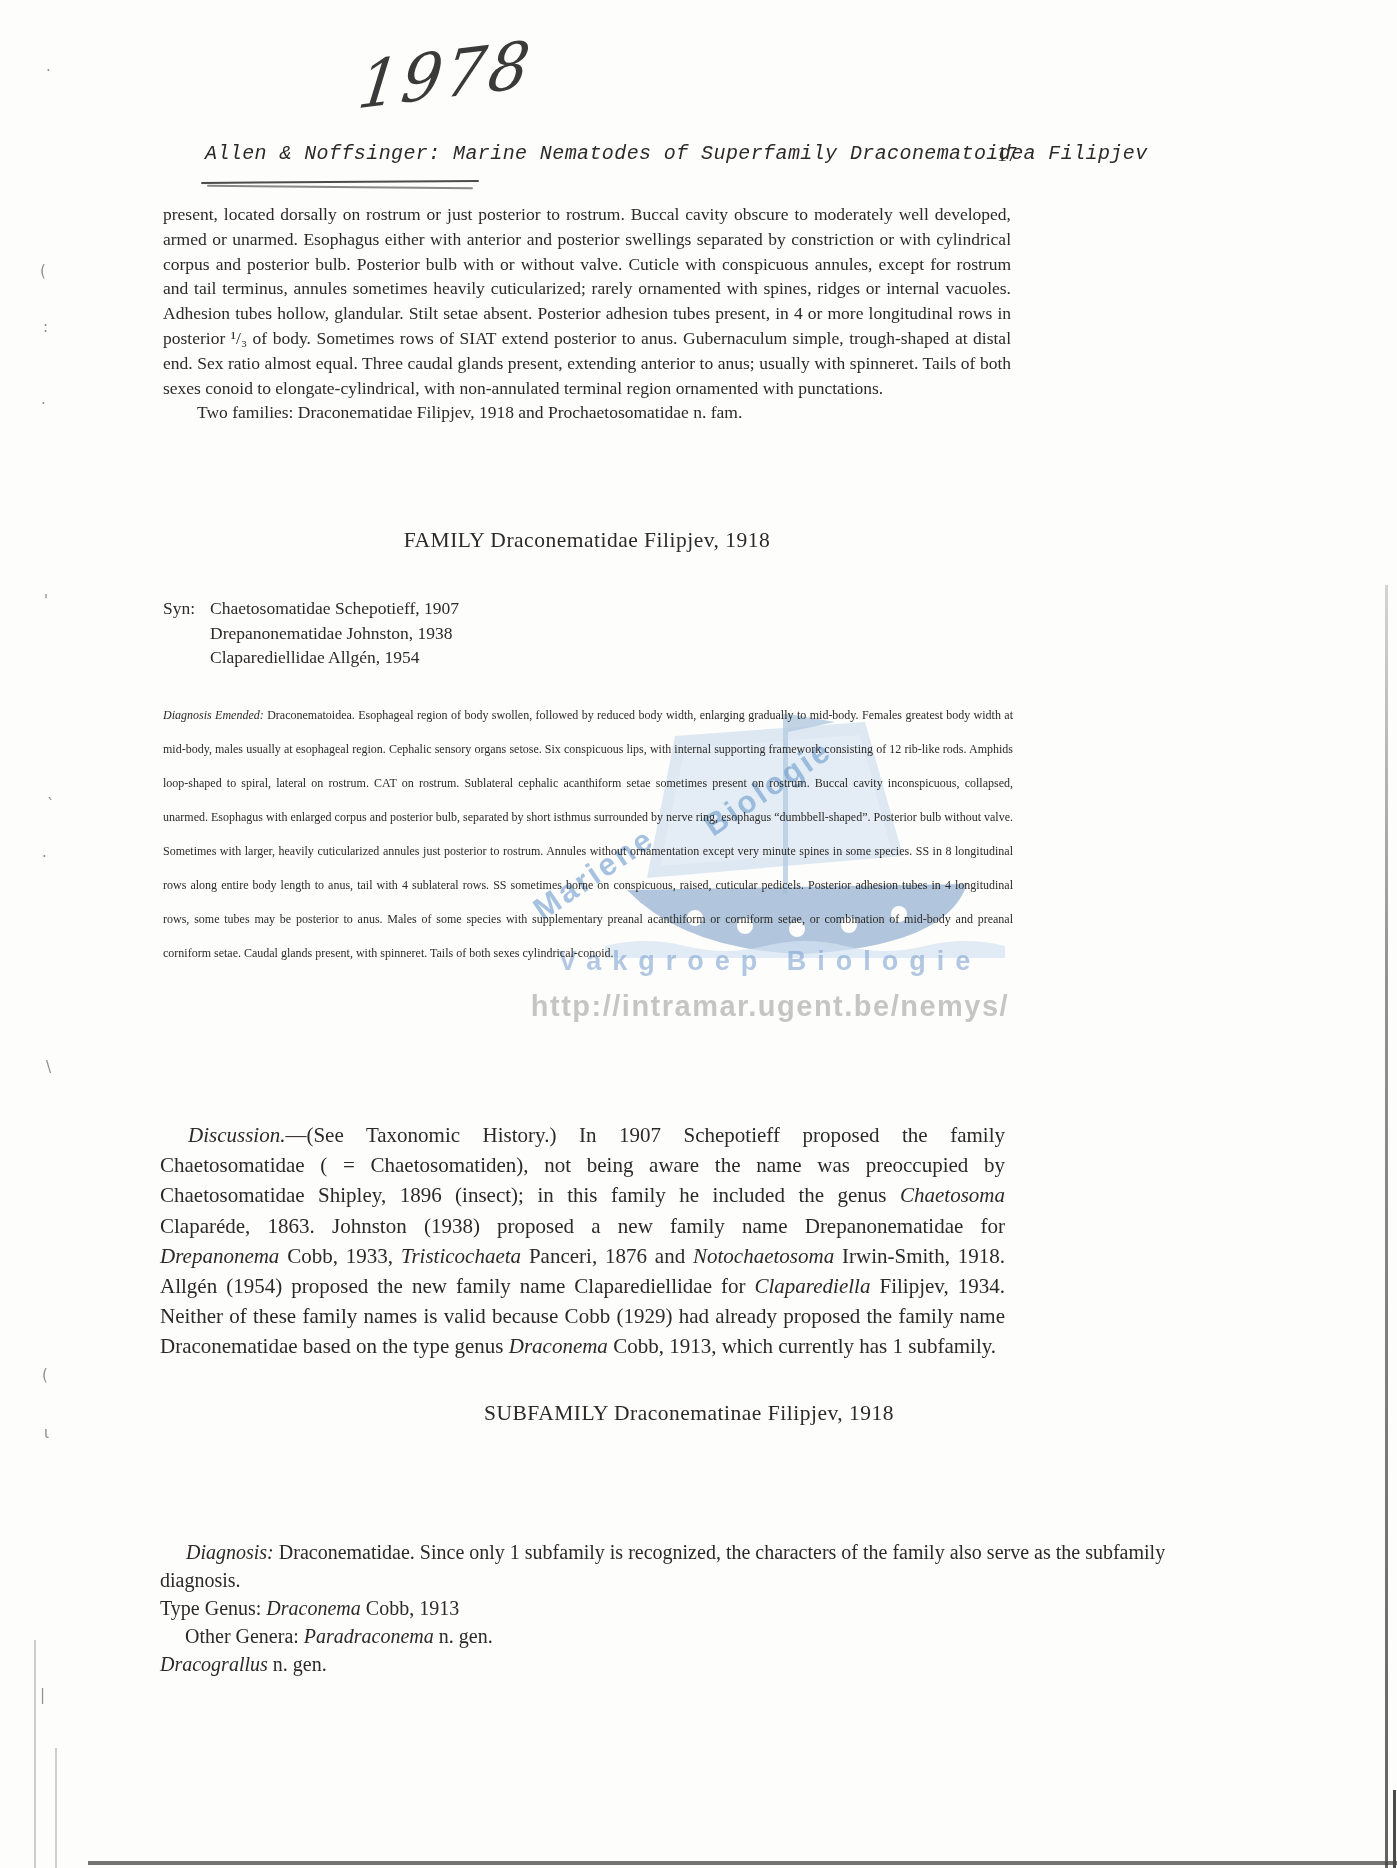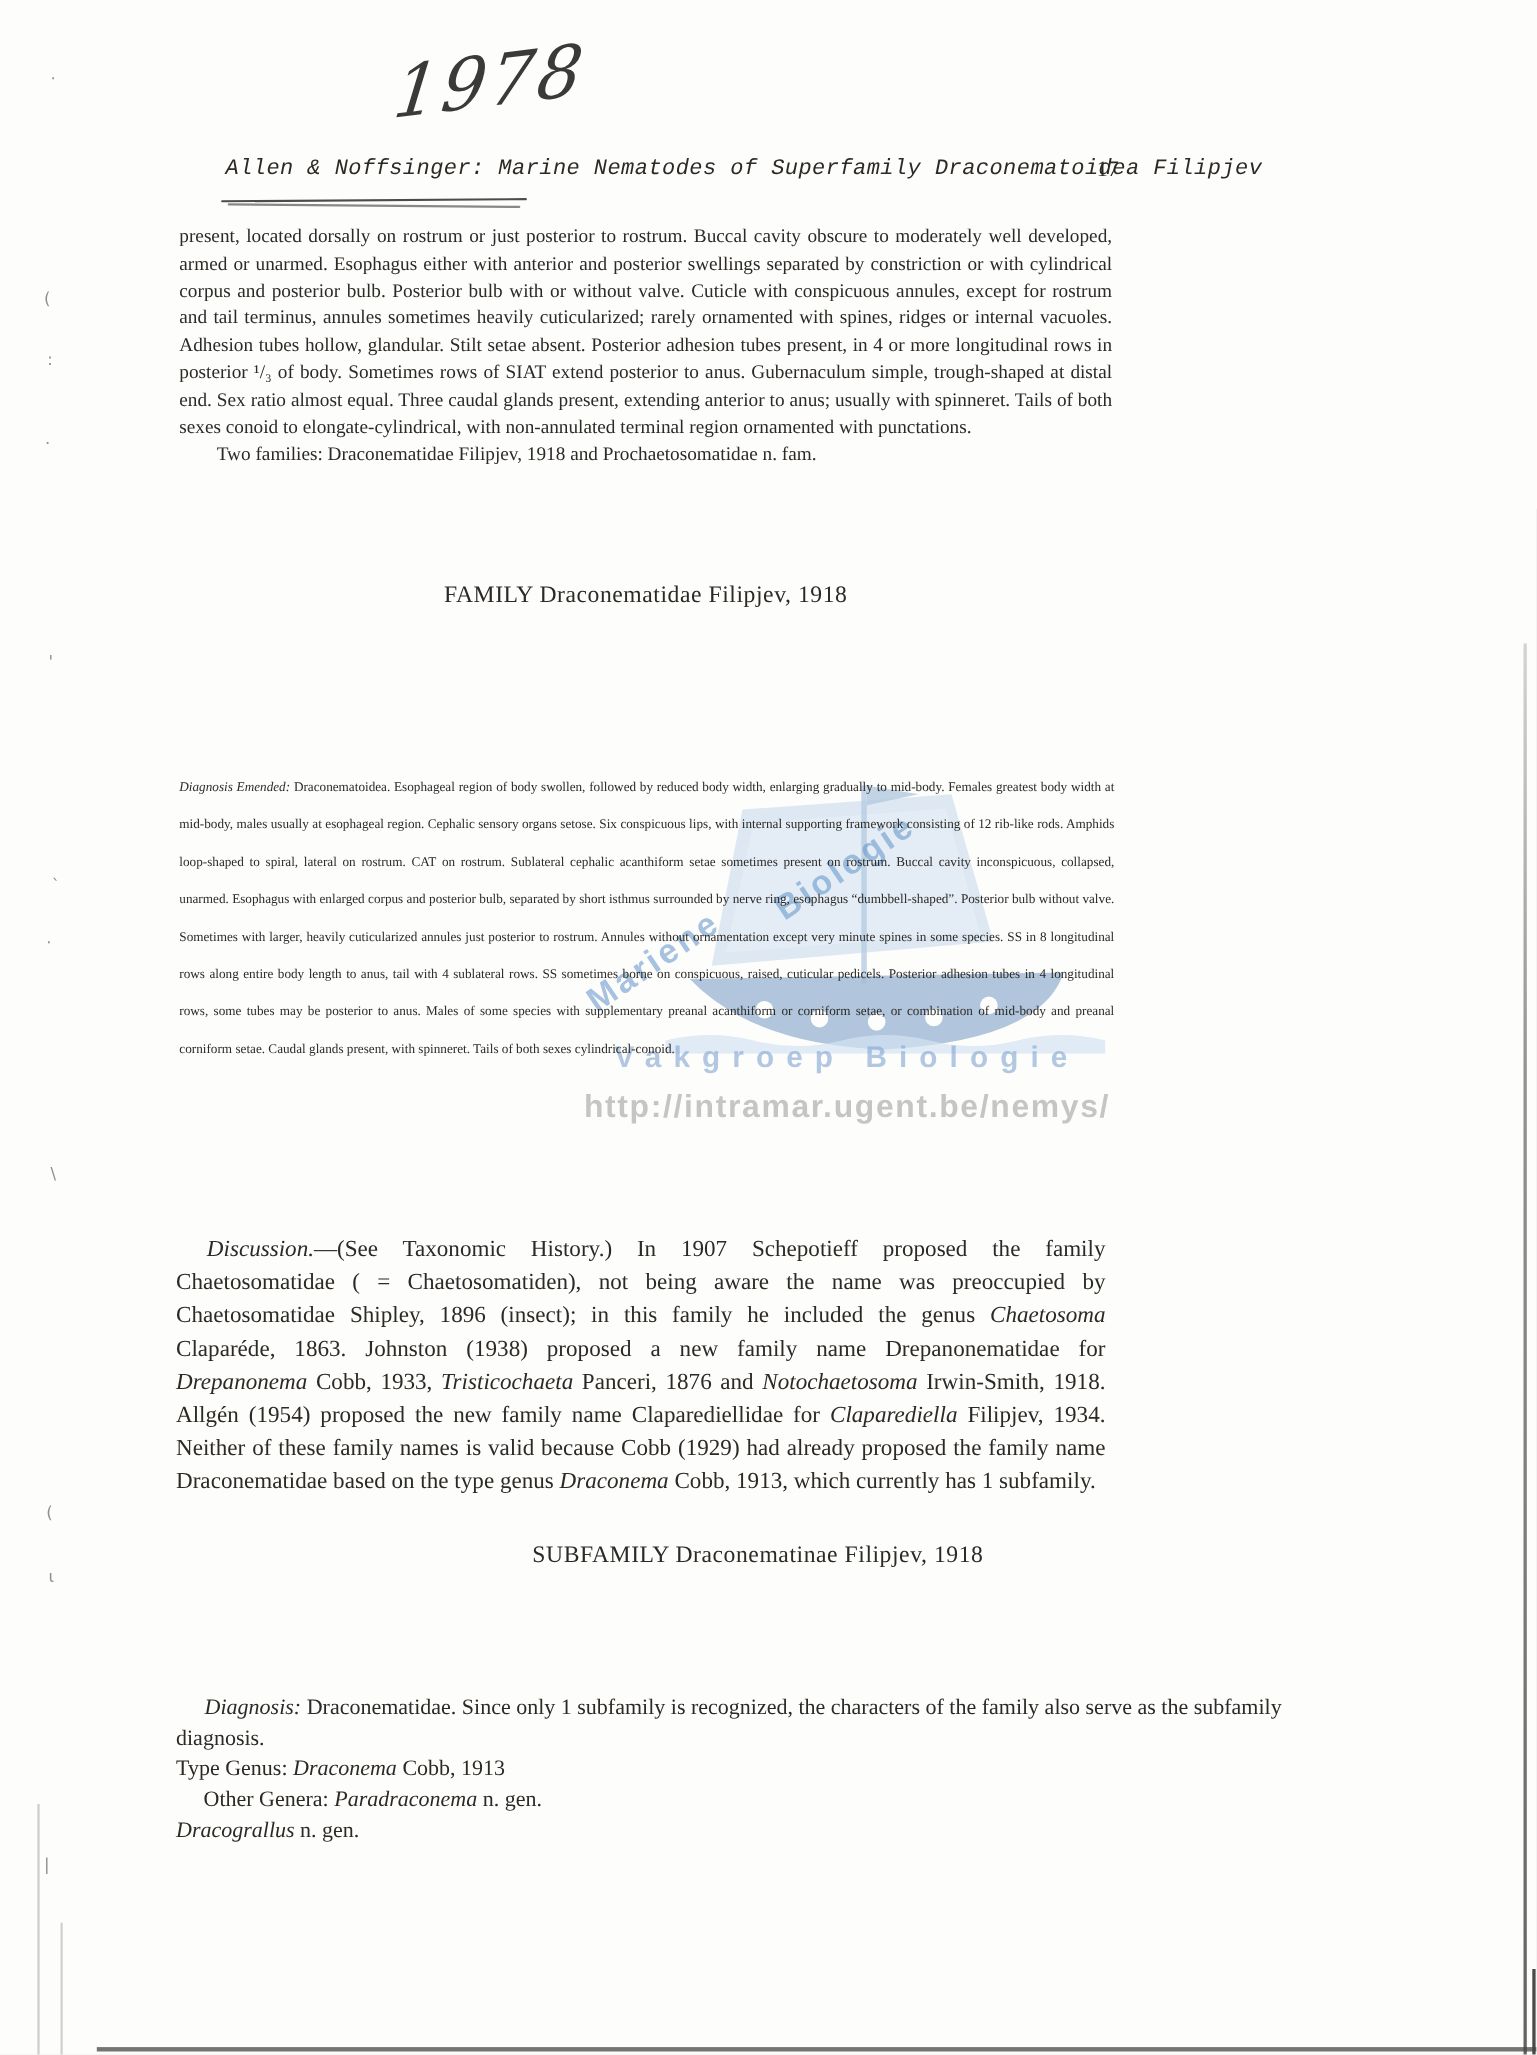--- a/index.html
+++ b/index.html
@@ -97,20 +97,28 @@
   <div class="head-underline1"></div>
   <div class="head-underline2"></div>
 
   <div class="textblock intro">
     <p class="cont">present, located dorsally on rostrum or just posterior to rostrum. Buccal cavity obscure to moderately well developed, armed or unarmed. Esophagus either with anterior and posterior swellings separated by constriction or with cylindrical corpus and posterior bulb. Posterior bulb with or without valve. Cuticle with conspicuous annules, except for rostrum and tail terminus, annules sometimes heavily cuticularized; rarely ornamented with spines, ridges or internal vacuoles. Adhesion tubes hollow, glandular. Stilt setae absent. Posterior adhesion tubes present, in 4 or more longitudinal rows in posterior ¹/₃ of body. Sometimes rows of SIAT extend posterior to anus. Gubernaculum simple, trough-shaped at distal end. Sex ratio almost equal. Three caudal glands present, extending anterior to anus; usually with spinneret. Tails of both sexes conoid to elongate-cylindrical, with non-annulated terminal region ornamented with punctations.</p>
     <p class="fam2">Two families: Draconematidae Filipjev, 1918 and Prochaetosomatidae n. fam.</p>
   </div>
 
   <div class="textblock heading">FAMILY Draconematidae Filipjev, 1918</div>
 
+  <div class="textblock syn">
+    <div class="row">
+      <span class="lbl">Syn:</span>
+      <span>Chaetosomatidae Schepotieff, 1907</span>
+    </div>
+    <div class="ind">Drepanonematidae Johnston, 1938</div>
+    <div class="ind">Claparediellidae Allgén, 1954</div>
+  </div>
 
   <div class="textblock diagem">
     <span class="lead"><i>Diagnosis Emended:</i><span> Draconematoidea. Esophageal region of body swollen, followed by reduced body width, enlarging gradually to mid-body. Females greatest body width at mid-body, males usually at esophageal region. Cephalic sensory organs setose. Six conspicuous lips, with internal supporting framework consisting of 12 rib-like rods. Amphids loop-shaped to spiral, lateral on rostrum. CAT on rostrum. Sublateral cephalic acanthiform setae sometimes present on rostrum. Buccal cavity inconspicuous, collapsed, unarmed. Esophagus with enlarged corpus and posterior bulb, separated by short isthmus surrounded by nerve ring, esophagus “dumbbell-shaped”. Posterior bulb without valve. Sometimes with larger, heavily cuticularized annules just posterior to rostrum. Annules without ornamentation except very minute spines in some species. SS in 8 longitudinal rows along entire body length to anus, tail with 4 sublateral rows. SS sometimes borne on conspicuous, raised, cuticular pedicels. Posterior adhesion tubes in 4 longitudinal rows, some tubes may be posterior to anus. Males of some species with supplementary preanal acanthiform or corniform setae, or combination of mid-body and preanal corniform setae. Caudal glands present, with spinneret. Tails of both sexes cylindrical-conoid.</span></span>
   </div>
 
   <div class="textblock discussion"><i>Discussion.</i><span>—(See Taxonomic History.) In 1907 Schepotieff proposed the family Chaetosomatidae ( = Chaetosomatiden), not being aware the name was preoccupied by Chaetosomatidae Shipley, 1896 (insect); in this family he included the genus </span><i>Chaetosoma</i><span> Claparéde, 1863. Johnston (1938) proposed a new family name Drepanonematidae for </span><i>Drepanonema</i><span> Cobb, 1933, </span><i>Tristicochaeta</i><span> Panceri, 1876 and </span><i>Notochaetosoma</i><span> Irwin-Smith, 1918. Allgén (1954) proposed the new family name Claparediellidae for </span><i>Claparediella</i><span> Filipjev, 1934. Neither of these family names is valid because Cobb (1929) had already proposed the family name Draconematidae based on the type genus </span><i>Draconema</i><span> Cobb, 1913, which currently has 1 subfamily.</span></div>
 
   <div class="textblock subheading">SUBFAMILY Draconematinae Filipjev, 1918</div>
 
   <div class="textblock subdiag">

